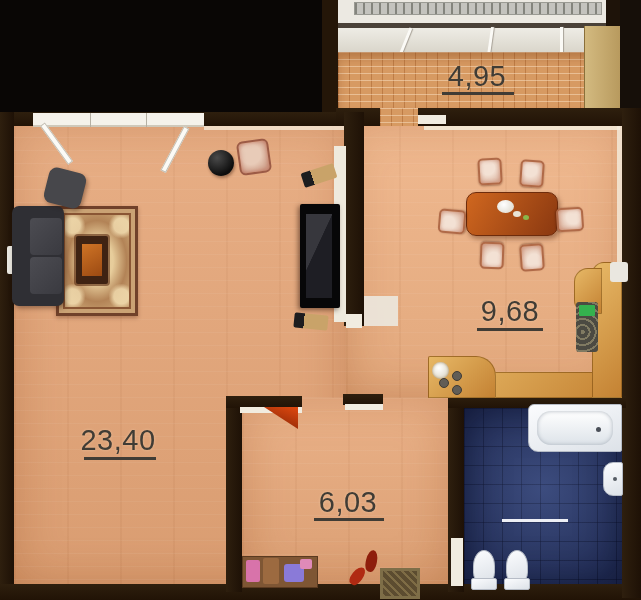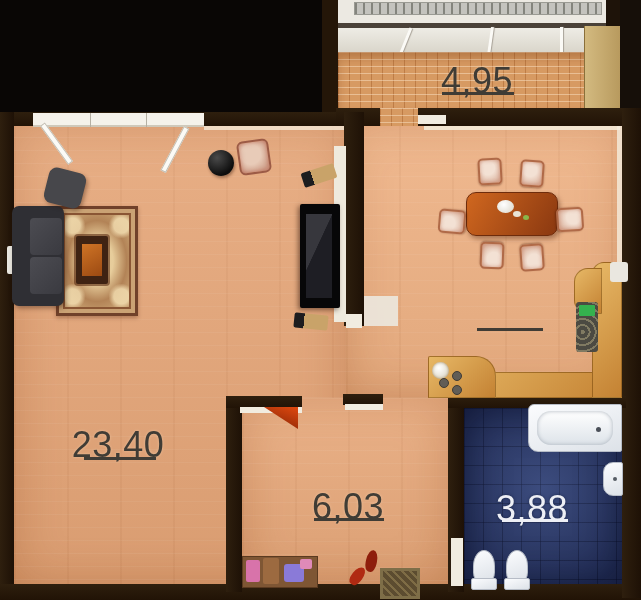--- a/index.html
+++ b/index.html
@@ -19,21 +19,21 @@
       repeating-linear-gradient(180deg,rgba(255,235,210,.45) 0 1px,transparent 1px 7px),
       repeating-linear-gradient(90deg,rgba(165,95,42,.5) 0 1px,transparent 1px 11px);}
   .tiles{background-color:#2f3e6e;
     background-image:
       radial-gradient(circle at 50% 45%,rgba(120,140,200,.18),rgba(0,0,20,.25) 85%),
       repeating-linear-gradient(180deg,rgba(8,14,38,.40) 0 1px,transparent 1px 19px),
       repeating-linear-gradient(90deg,rgba(8,14,38,.40) 0 1px,transparent 1px 19px);
     box-shadow:inset 0 0 42px rgba(4,8,30,.55);}
   .white{background:#f1ece0;}
   .gold{background:linear-gradient(135deg,#e7b866,#c48233);border:1px solid rgba(120,75,15,.55);box-sizing:border-box;}
-  .area-label{color:#403c35;font-size:36px;letter-spacing:.5px;text-align:center;
+  .area-label{color:#403c35;font-size:29px;letter-spacing:.5px;text-align:center;
     text-shadow:0 0 3px rgba(255,225,190,.45);}
   .area-underline{height:3px;background:#403c35;}
   .porcelain{background:linear-gradient(160deg,#fbfcfe,#dde2e8);border:1px solid #b6bcc6;box-sizing:border-box;}
   .chair{width:24px;height:27px;border-radius:5px;box-sizing:border-box;
     background:radial-gradient(circle at 40% 35%,#f3e1d4 0 35%,#ddb7a3 80%);
     border:2px solid #b06a48;box-shadow:0 1px 2px rgba(60,20,5,.4), inset 0 0 4px rgba(170,70,40,.45);}
 </style>
 </head>
 <body>
 
@@ -146,21 +146,21 @@
   <div class="abs" style="left:352px;top:566px;width:11px;height:20px;border-radius:50% 50% 40% 40%;background:#b02a12;transform:rotate(38deg);"></div>
   <div class="abs" style="left:366px;top:550px;width:11px;height:22px;border-radius:50% 50% 40% 40%;background:#8e1e0c;transform:rotate(12deg);"></div>
   <div class="abs" style="left:380px;top:568px;width:40px;height:31px;background:#5c4c30;border:3px solid #7e6e48;box-sizing:border-box;background-image:repeating-linear-gradient(45deg,rgba(160,140,90,.5) 0 2px,transparent 2px 6px);"></div>
 
   <div class="abs area-label" style="left:430px;top:60px;width:94px;">4,95</div>
   <div class="abs area-underline" style="left:442px;top:92px;width:72px;"></div>
 
   <div class="abs area-label" style="left:70px;top:424px;width:96px;">23,40</div>
   <div class="abs area-underline" style="left:84px;top:457px;width:72px;"></div>
 
+  <div class="abs area-label" style="left:462px;top:295px;width:96px;">9,68</div>
   <div class="abs area-underline" style="left:477px;top:328px;width:66px;"></div>
 
   <div class="abs area-label" style="left:300px;top:486px;width:96px;">6,03</div>
   <div class="abs area-underline" style="left:314px;top:518px;width:70px;"></div>
 
-  <div class="abs area-label" style="left:484px;top:488px;width:96px;color:#edeff5;text-shadow:0 0 3px rgba(10,20,50,.6);">3,88</div>
   <div class="abs area-underline" style="left:502px;top:519px;width:66px;background:#edeff5;"></div>
 
 </div>
 
 </body></html>

